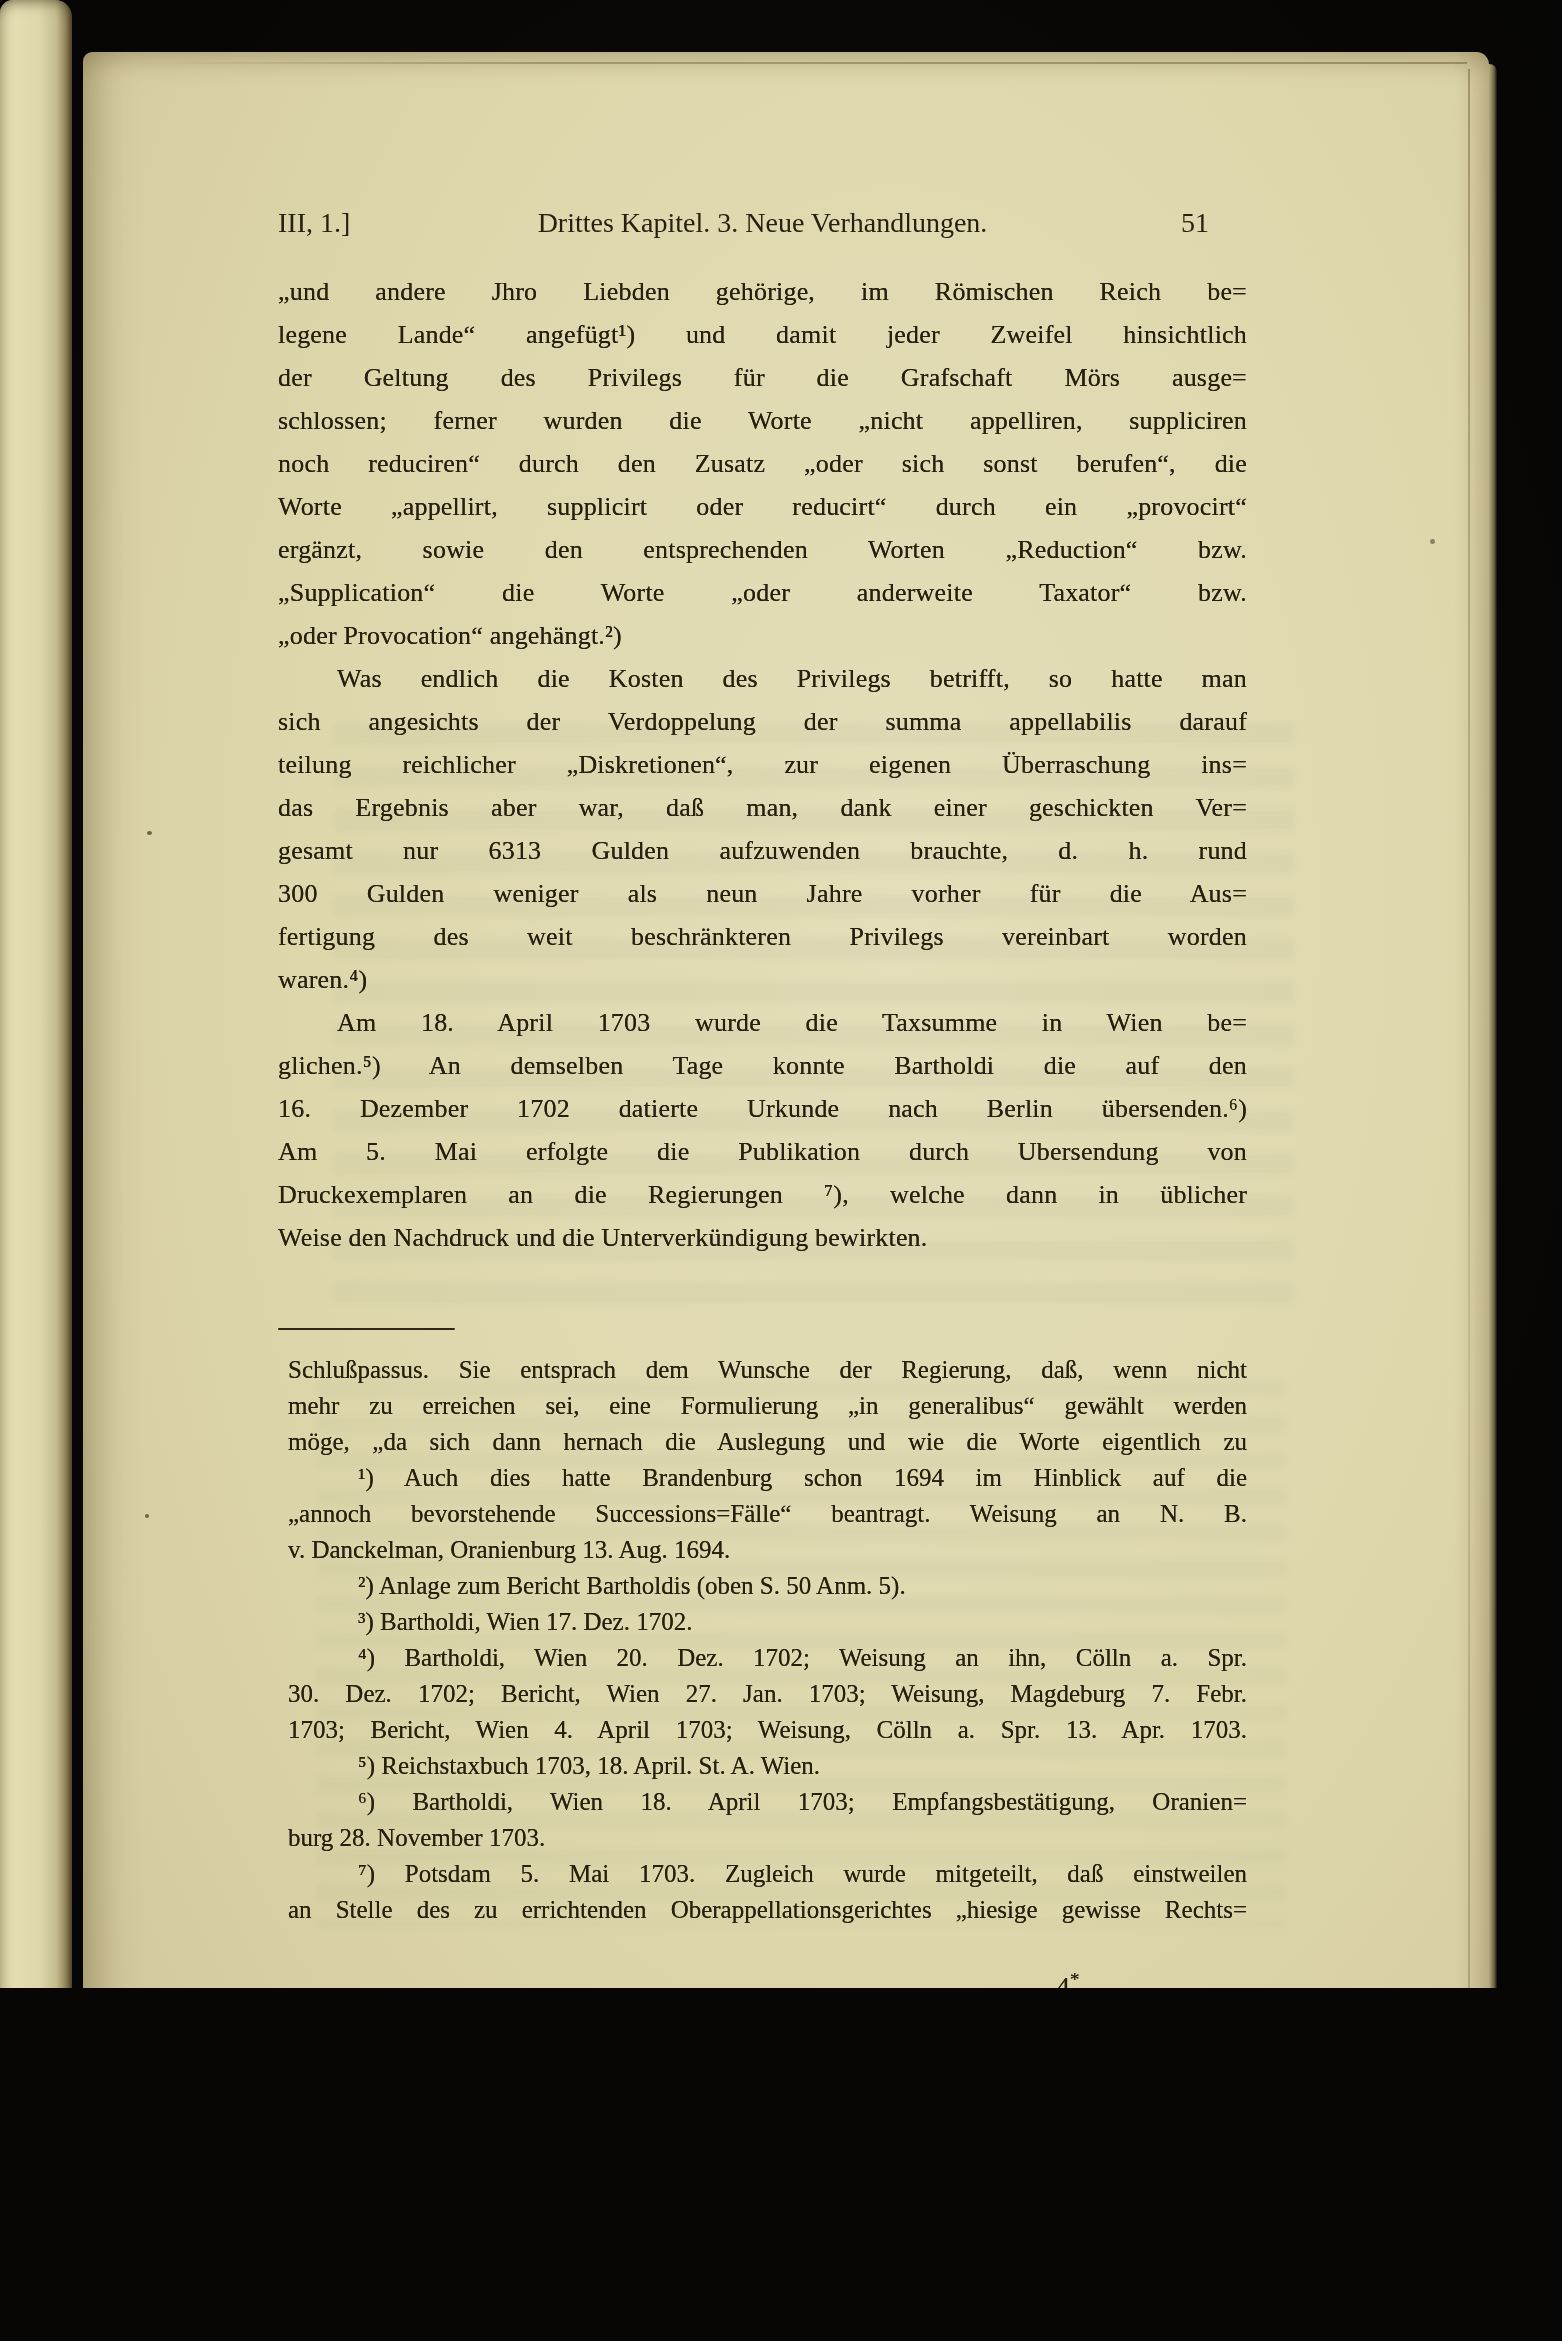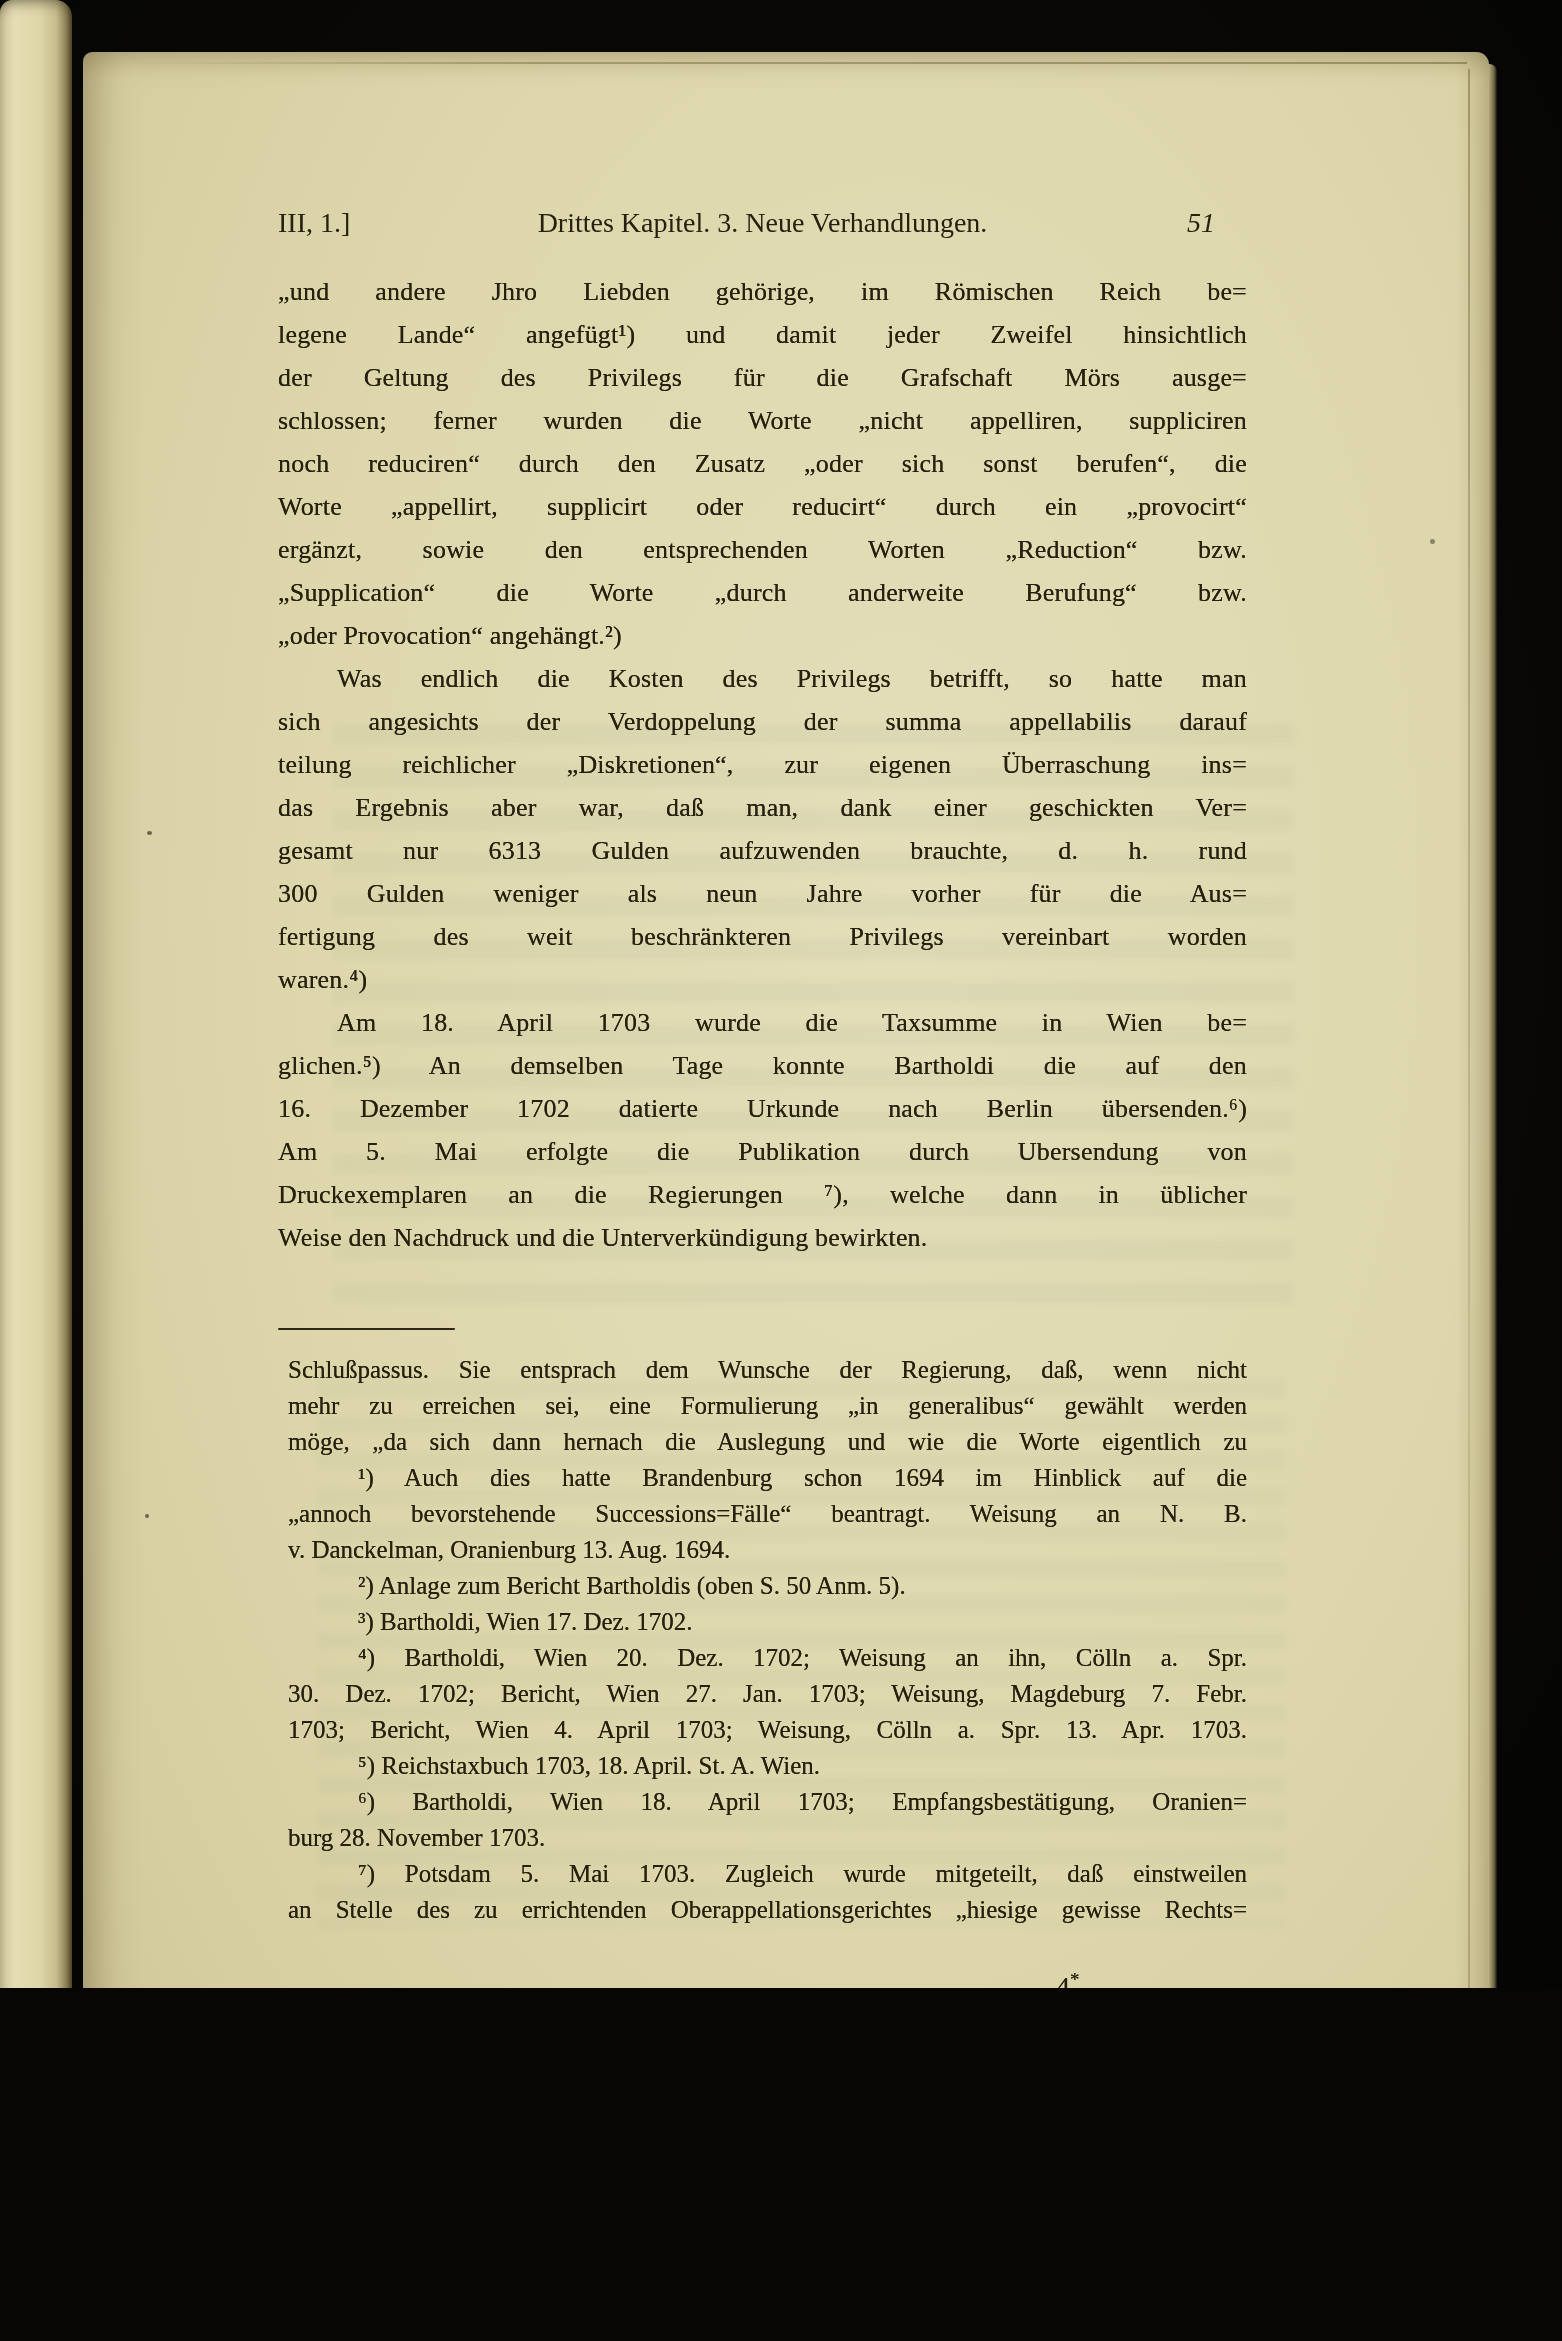--- a/index.html
+++ b/index.html
@@ -52,21 +52,21 @@
     background:repeating-linear-gradient(180deg,rgba(125,135,110,.05) 0 17px,rgba(0,0,0,0) 17px 36px);}
   .speck{position:absolute;border-radius:50%;background:#453f2b;opacity:.75;}
   .s1{left:64px;top:779px;width:4.7px;height:3.9px;}
   .s2{left:62px;top:1462px;width:3.9px;height:3.9px;}
   .s3{left:1347px;top:487px;width:4.7px;height:4.7px;opacity:.55;}
 
   .header{position:absolute;left:195px;top:152px;width:969px;height:37px;
     font-size:28px;line-height:37px;white-space:nowrap;}
   .h-left{position:absolute;left:0;}
   .h-title{position:absolute;left:50%;transform:translateX(-50%);}
-  .h-num{position:absolute;right:32px;font-style:italic;}
+  .h-num{position:absolute;right:38px;}
 
   .main{position:absolute;left:195px;top:218px;width:969px;font-size:26px;letter-spacing:0.2px;}
   .main .tl{height:43px;line-height:43px;}
   .main .in{text-indent:59px;}
 
   .rule{position:absolute;left:195px;top:1276px;width:177px;height:2.3px;background:#2e2718;border-radius:1.6px;}
 
   .fns{position:absolute;left:195px;top:1300px;width:969px;font-size:25px;}
   .fns .tl{height:36px;line-height:36px;margin-left:10px;}
   .fns .in{text-indent:70px;}
@@ -103,21 +103,21 @@
     </div>
 
     <div class="main">
         <div class="tl">„und andere Jhro Liebden gehörige, im Römischen Reich be=</div>
         <div class="tl">legene Lande“ angefügt¹) und damit jeder Zweifel hinsichtlich</div>
         <div class="tl">der Geltung des Privilegs für die Grafschaft Mörs ausge=</div>
         <div class="tl">schlossen; ferner wurden die Worte „nicht appelliren, suppliciren</div>
         <div class="tl">noch reduciren“ durch den Zusatz „oder sich sonst berufen“, die</div>
         <div class="tl">Worte „appellirt, supplicirt oder reducirt“ durch ein „provocirt“</div>
         <div class="tl">ergänzt, sowie den entsprechenden Worten „Reduction“ bzw.</div>
-        <div class="tl">„Supplication“ die Worte „durch anderweite Berufung“ bzw.</div>
+        <div class="tl">„Supplication“ die Worte „oder anderweite Taxator“ bzw.</div>
         <div class="tl last">„oder Provocation“ angehängt.²)</div>
         <div class="tl in">Was endlich die Kosten des Privilegs betrifft, so hatte man</div>
         <div class="tl">sich angesichts der Verdoppelung der summa appellabilis darauf</div>
         <div class="tl">teilung reichlicher „Diskretionen“, zur eigenen Überraschung ins=</div>
         <div class="tl">das Ergebnis aber war, daß man, dank einer geschickten Ver=</div>
         <div class="tl">gesamt nur 6313 Gulden aufzuwenden brauchte, d. h. rund</div>
         <div class="tl">300 Gulden weniger als neun Jahre vorher für die Aus=</div>
         <div class="tl">fertigung des weit beschränkteren Privilegs vereinbart worden</div>
         <div class="tl last">waren.⁴)</div>
         <div class="tl in">Am 18. April 1703 wurde die Taxsumme in Wien be=</div>

